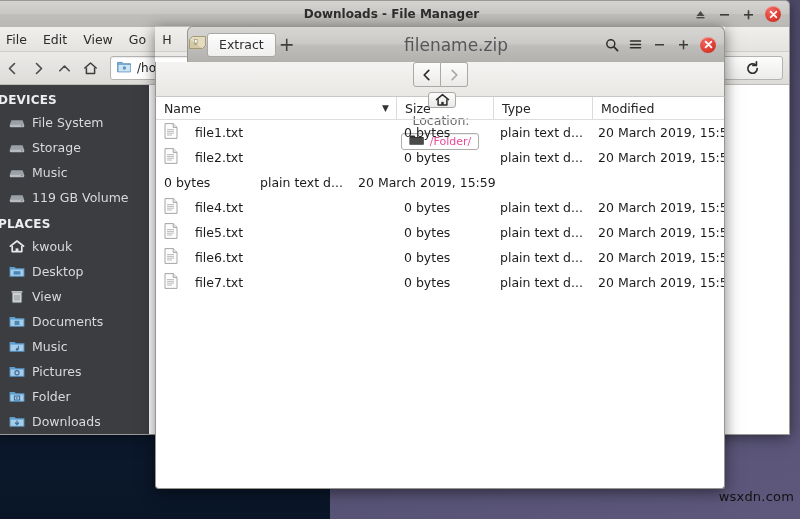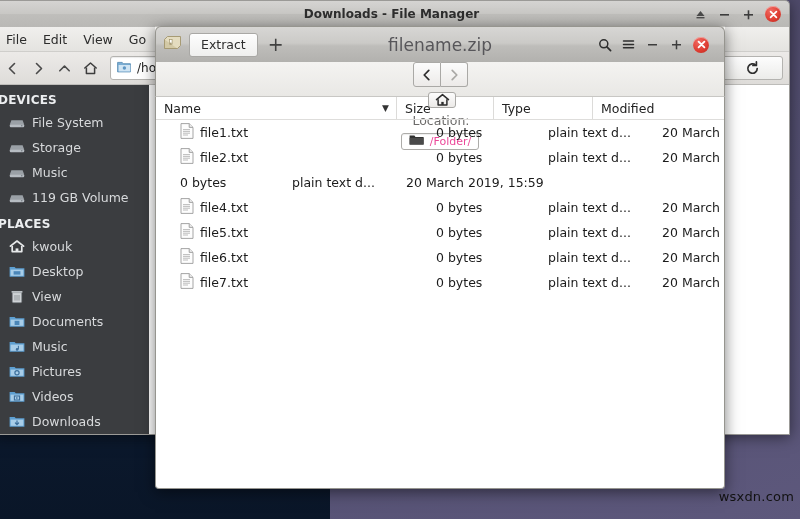--- a/index.html
+++ b/index.html
@@ -121,21 +121,21 @@
   }
   .side-item .ico { width: 17px; height: 15px; flex: 0 0 17px; display:flex; align-items:center; justify-content:center;}
   .fm-content { flex: 1 1 auto; background: #fff; }
 
   
   #archive { left: 155px; top: 26px; width: 570px; height: 463px; }
   .ar-titlebar {
     height: 35px;
     background: linear-gradient(180deg, #d7d6d4 0%, #cbcac7 46%, #bebdba 54%, #b2b1ae 100%);
     border: 1px solid #96958f; border-bottom: none; border-radius: 6px 6px 0 0;
-    display: flex; align-items: center; padding: 0 7px; gap: 7px; position: relative;
+    display: flex; align-items: center; padding: 0 0; position: relative; margin-left: 32px;
   }
   .ar-title {
     position: absolute; left: 0; right: 0; text-align: center;
     font-size: 17px; color: #57565a; pointer-events: none;
   }
   .extract-btn {
     height: 22px; padding: 0 11px;
     background: linear-gradient(180deg,#fdfdfd,#efefee);
     border: 1px solid #a9a8a5; border-radius: 3px;
     display: flex; align-items: center;
@@ -189,21 +189,21 @@
     flex: 0 0 auto;
   }
   .col-head .ch { padding-left: 8px; position: relative; display:flex; align-items:center; height:100%;}
   .col-head .ch + .ch { border-left: 1px solid #dcdbd9; }
   .sort-arrow { margin-left: auto; margin-right: 7px; font-size: 9px; color: #333; }
   .c-name { width: 232px; flex: 0 0 232px; }
   .c-size { width: 88px;  flex: 0 0 88px; }
   .c-type { width: 90px;  flex: 0 0 90px; }
   .c-mod  { flex: 1 1 auto; }
   .row { display: flex; height: 25px; align-items: center; font-size: 12.5px; color: #1b1b1b; }
-  .row .cell { padding-left: 24px; display: flex; align-items: center; gap: 6px; overflow: hidden; white-space: nowrap; }
+  .row .cell { padding-left: 8px; display: flex; align-items: center; gap: 17px; overflow: hidden; white-space: nowrap; }
   .file-ico { width: 14px; height: 16px; flex: 0 0 14px; }
   .rows-area { flex: 1 1 auto; overflow: hidden; }
 </style>
 </head>
 <body>
 
 <div id="screen">
   <div class="desk-left"></div>
   <div class="desk-right"></div>
   <div class="watermark">wsxdn.com</div>
@@ -396,21 +396,21 @@
           </div>
           <div class="side-item">
             <span class="ico">
               <svg width="16" height="13" viewBox="0 0 16 13">
                   <path d="M0.6 2 h5 l1.2 1.3 h8.6 v8.4 h-14.8 z" fill="#5d9fd1"></path>
                   <rect x="1.6" y="4.6" width="12.8" height="6.2" fill="#a8cde8"></rect>
                   <rect x="5.4" y="6" width="5.2" height="4" fill="none" stroke="#3d6f9c" stroke-width="1.1"></rect>
                   <path d="M7.2 7 L9.4 8 L7.2 9 Z" fill="#3d6f9c"></path>
                 </svg>
             </span>
-            <span>Videos</span>
+            <span>Folder</span>
           </div>
           <div class="side-item">
             <span class="ico">
               <svg width="16" height="13" viewBox="0 0 16 13">
                   <path d="M0.6 2 h5 l1.2 1.3 h8.6 v8.4 h-14.8 z" fill="#5d9fd1"></path>
                   <rect x="1.6" y="4.6" width="12.8" height="6.2" fill="#a8cde8"></rect>
                   <path d="M8 5.8 v3.2 M6.4 8 L8 9.6 L9.6 8" fill="none" stroke="#3d6f9c" stroke-width="1.2" stroke-linecap="round"></path>
                 </svg>
             </span>
             <span>Downloads</span>

